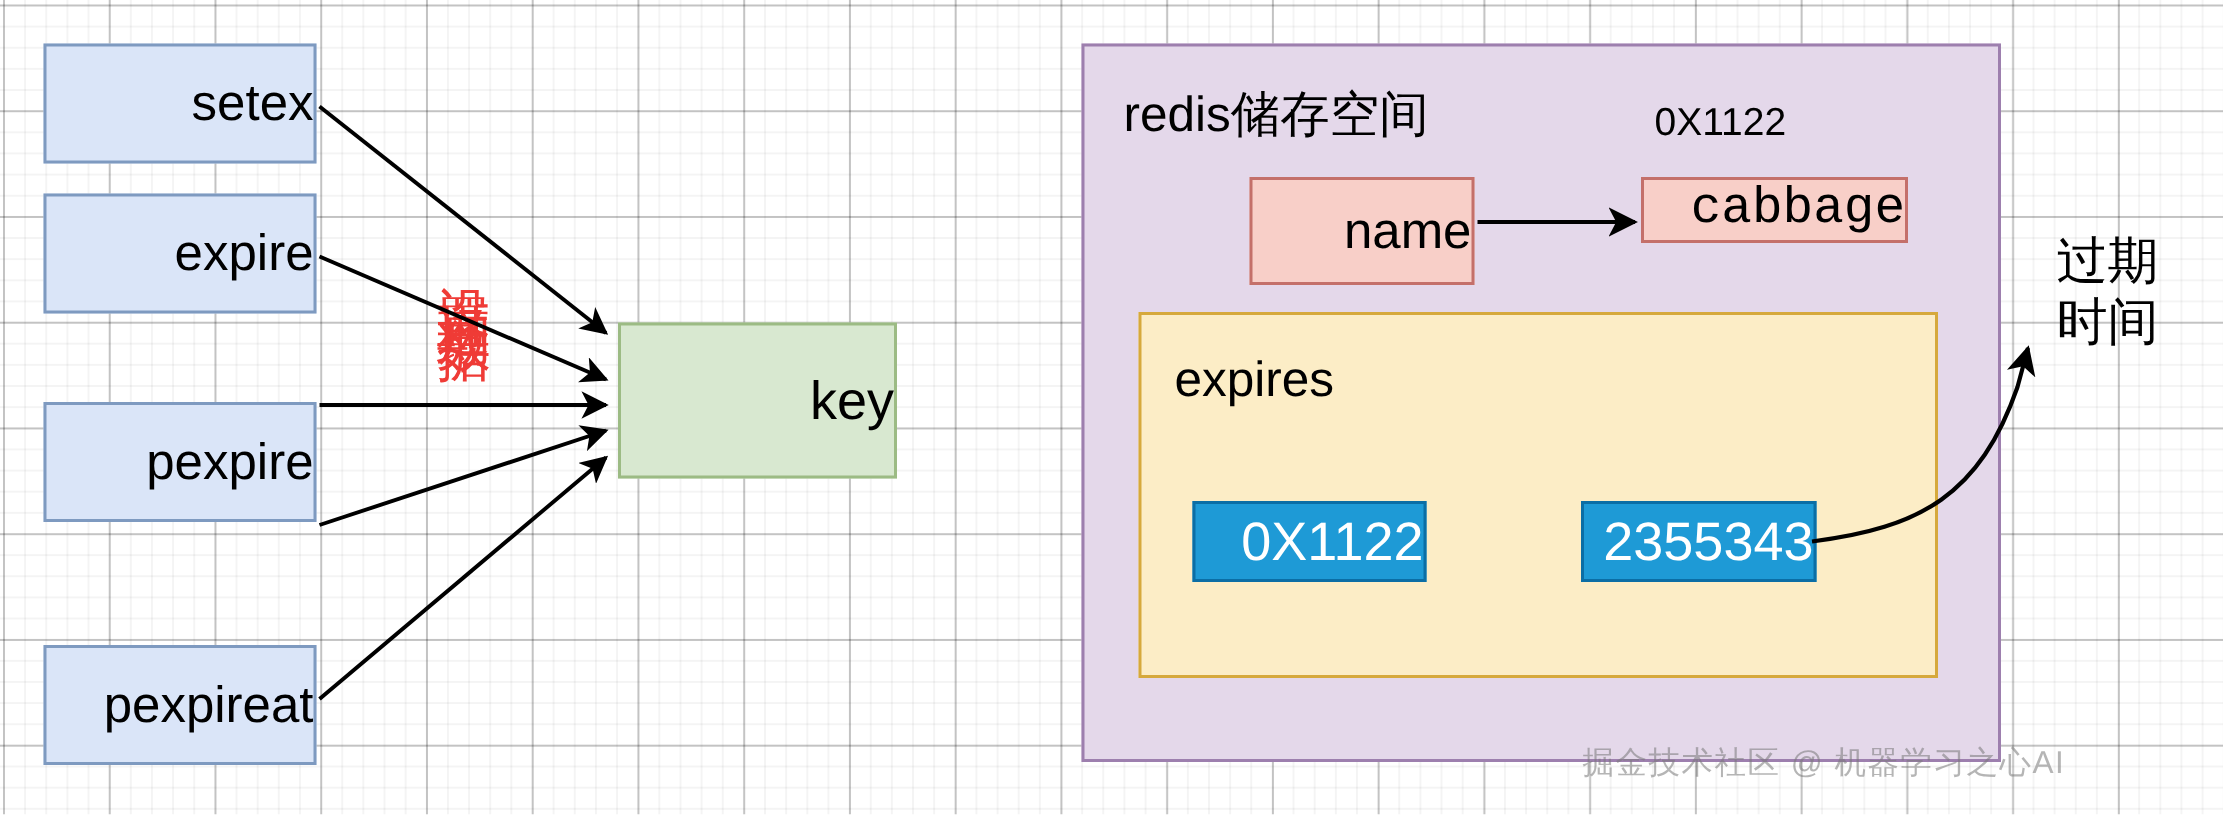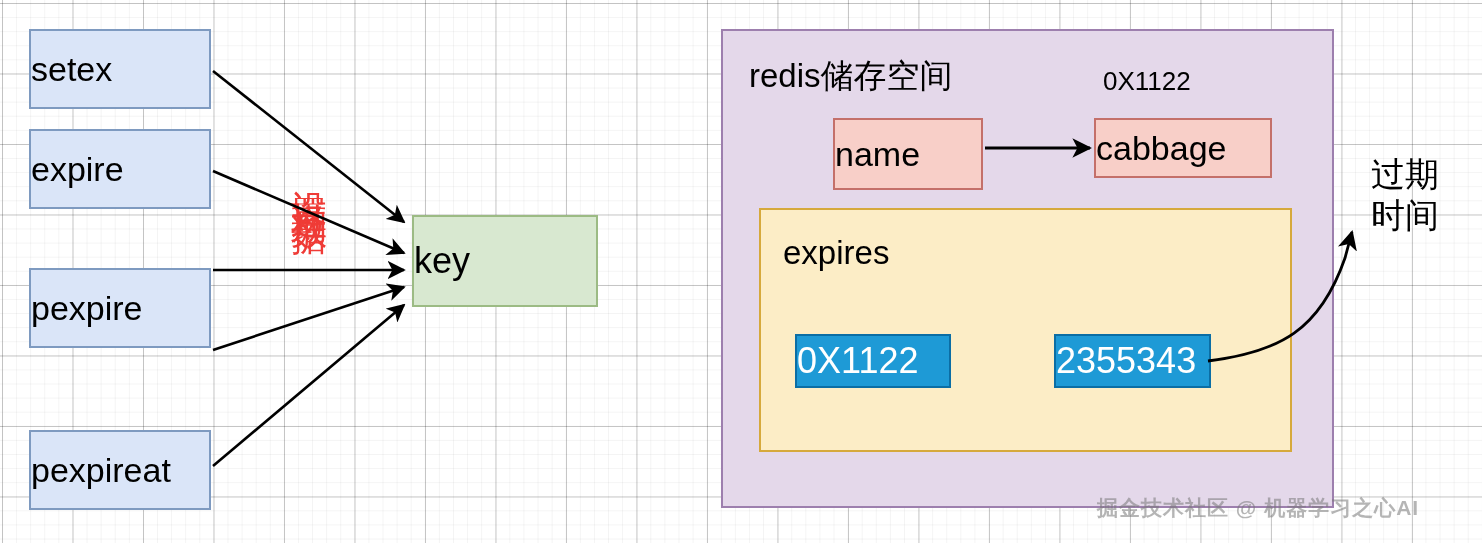--- a/index.html
+++ b/index.html
@@ -25,41 +25,41 @@
       70.5px 70.5px;
     background-position: 2px 3px, 2px 3px, 2px 3px, 2px 3px;
     font-family: "Liberation Sans", "DejaVu Sans", sans-serif;
   }
 
   .node {
     position: absolute;
     box-sizing: border-box;
     display: flex;
     align-items: center;
-    justify-content: flex-start;
+    justify-content: flex-end;
     line-height: 1;
   }
 
   
   .cmd-box {
     left: 29px;
     width: 182px;
     height: 80px;
     background: #dae5f8;
     border: 2px solid #7e9ac0;
     font-size: 34px;
     color: #000000;
   }
 
   
   .key-box {
     left: 412px;
     top: 215px;
     width: 186px;
-    height: 92px;
+    height: 104px;
     background: #d8e8d0;
     border: 2px solid #9cbb84;
     font-size: 36px;
     color: #000000;
   }
 
   
   .redis-container {
     left: 721px;
     top: 29px;
@@ -89,21 +89,21 @@
   }
 
   
   .pink-box {
     background: #f8cfc8;
     border: 2px solid #c4706a;
     font-size: 34px;
     color: #000000;
   }
   .name-box  { left: 833px;  top: 118px; width: 150px; height: 72px; }
-  .value-box { left: 1094px; top: 118px; width: 178px; height: 60px; }
+  .value-box { left: 1094px; top: 118px; width: 178px; height: 44px; font-family: Liberation Mono, monospace; }
 
   
   .expires-box {
     left: 759px;
     top: 208px;
     width: 533px;
     height: 244px;
     background: #fcedc6;
     border: 2px solid #d6a93c;
     display: block;
@@ -149,27 +149,26 @@
     font-size: 34px;
     color: #000000;
     line-height: 1.22;
     text-align: left;
     white-space: nowrap;
   }
 
   
   .watermark {
     position: absolute;
-    left: 1097px;
+    left: 1055px;
     top: 494px;
     font-size: 21px;
     color: rgba(120,120,120,0.55);
     white-space: nowrap;
     letter-spacing: 1px;
-    font-weight: bold;
   }
 
   
   #arrows {
     position: absolute;
     left: 0; top: 0;
     width: 1482px;
     height: 543px;
     pointer-events: none;
   }

